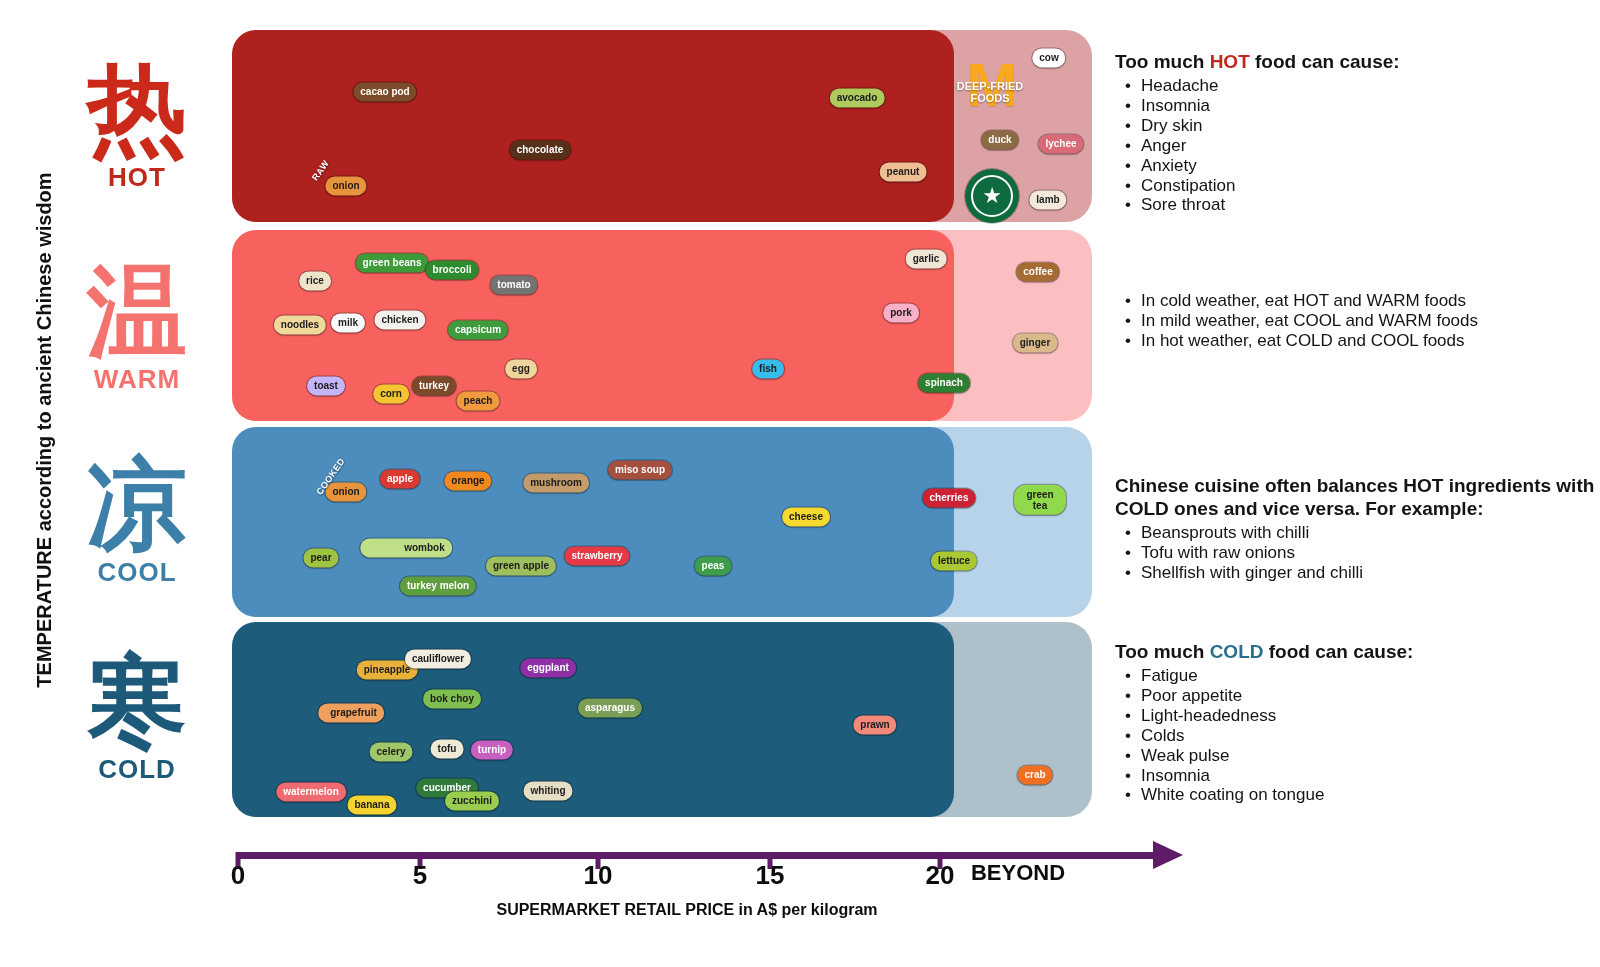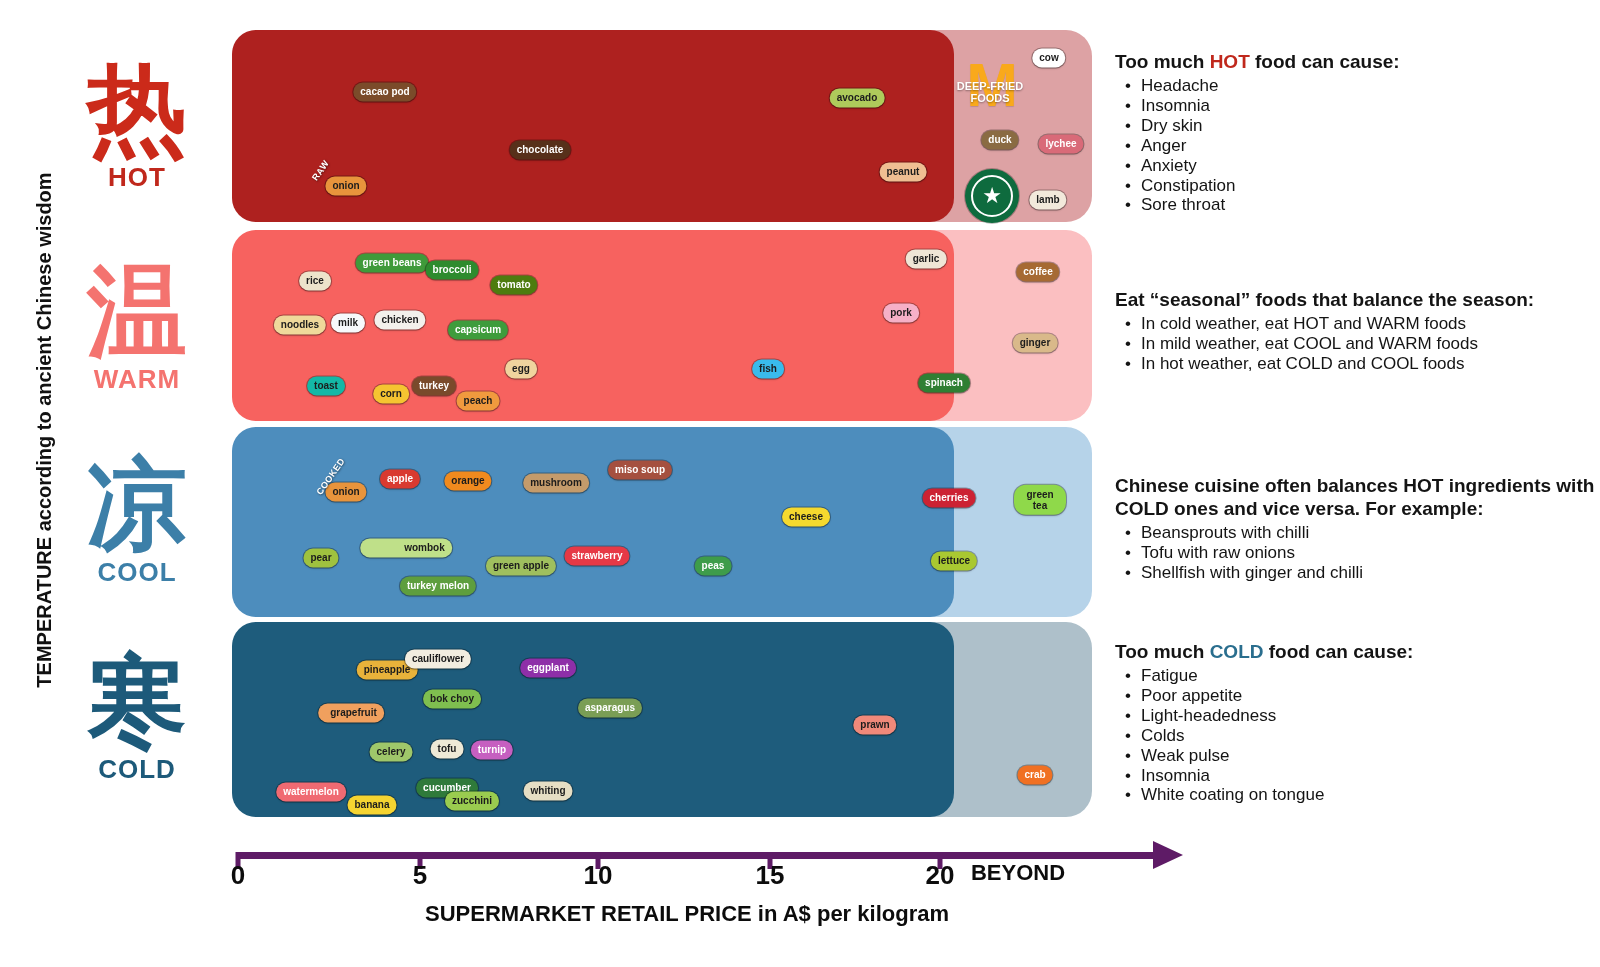--- a/index.html
+++ b/index.html
@@ -39,21 +39,21 @@
         justify-content:center;color:#fff;font-size:22px;}
 
   
   .axis-line{position:absolute;left:237px;top:852px;width:918px;height:7px;background:#5E1B66;}
   .axis-head{position:absolute;left:1153px;top:841px;width:0;height:0;
         border-left:30px solid #5E1B66;border-top:14px solid transparent;border-bottom:14px solid transparent;}
   .tick{position:absolute;top:852px;width:5px;height:17px;background:#5E1B66;transform:translateX(-50%);}
   .tick-label{position:absolute;top:860px;transform:translateX(-50%);font-size:26px;font-weight:bold;color:#0c0c0c;}
   .tick-label.beyond{font-size:22px;}
   .x-title{position:absolute;left:237px;top:901px;width:900px;text-align:center;
-        font-size:22px;font-weight:bold;color:#0c0c0c;}
+        font-size:16px;font-weight:bold;color:#0c0c0c;}
 
   
   .note{position:absolute;left:1115px;width:480px;}
   .note-title{font-size:19px;font-weight:bold;line-height:1.22;color:#141414;}
   .note-bullets{margin-top:3px;}
   .bullet{display:flex;font-size:17px;line-height:1.17;color:#141414;}
   .bullet .dot{width:26px;text-align:center;flex:0 0 26px;}
   .bullet .bt{flex:1;}
 </style>
 </head>
@@ -98,27 +98,27 @@
           <span class="ring"></span>
           <span class="star">★</span>
         </div>
         <div class="food" style="background: rgb(242, 233, 219); color: rgb(28, 28, 28); left: 816px; top: 170px;">lamb</div>
       </div>
       <div class="band" style="top: 230px; height: 191px; background: rgb(251, 191, 193);">
         <div class="band-main" style="background: rgb(247, 98, 95);"></div>
         <div class="food" style="background: rgb(237, 228, 203); color: rgb(28, 28, 28); left: 83px; top: 51px;">rice</div>
         <div class="food" style="background: rgb(63, 154, 58); color: rgb(255, 255, 255); left: 160px; top: 33px;">green beans</div>
         <div class="food" style="background: rgb(46, 139, 46); color: rgb(255, 255, 255); left: 220px; top: 40px;">broccoli</div>
-        <div class="food" style="background: #4d7c0f; color: rgb(255, 255, 255); left: 282px; top: 55px;">tomato</div>
+        <div class="food" style="background: #737373; color: rgb(255, 255, 255); left: 282px; top: 55px; border-radius: 9px;">tomato</div>
         <div class="food" style="background: rgb(239, 217, 155); color: rgb(28, 28, 28); left: 68px; top: 95px;">noodles</div>
         <div class="food" style="background: rgb(247, 249, 251); color: rgb(28, 28, 28); left: 116px; top: 93px;">milk</div>
         <div class="food" style="background: rgb(243, 241, 236); color: rgb(28, 28, 28); left: 168px; top: 90px;">chicken</div>
         <div class="food" style="background: rgb(62, 156, 60); color: rgb(255, 255, 255); left: 246px; top: 100px;">capsicum</div>
         <div class="food" style="background: rgb(240, 212, 158); color: rgb(28, 28, 28); left: 289px; top: 139px;">egg</div>
-        <div class="food" style="background: #14b8a6; color: rgb(28, 28, 28); left: 94px; top: 156px;">toast</div>
+        <div class="food" style="background: #c4b5fd; color: rgb(28, 28, 28); left: 94px; top: 156px;">toast</div>
         <div class="food" style="background: rgb(245, 196, 49); color: rgb(28, 28, 28); left: 159px; top: 164px;">corn</div>
         <div class="food" style="background: rgb(122, 74, 43); color: rgb(255, 255, 255); left: 202px; top: 156px;">turkey</div>
         <div class="food" style="background: rgb(240, 154, 62); color: rgb(28, 28, 28); left: 246px; top: 171px;">peach</div>
         <div class="food" style="background: rgb(57, 187, 236); color: rgb(28, 28, 28); left: 504px; top: 139px; margin-left: 32px;">fish</div>
         <div class="food" style="background: rgb(246, 176, 199); color: rgb(28, 28, 28); left: 669px; top: 83px;">pork</div>
         <div class="food" style="background: rgb(239, 230, 214); color: rgb(28, 28, 28); left: 694px; top: 29px;">garlic</div>
         <div class="food" style="background: rgb(47, 127, 51); color: rgb(255, 255, 255); left: 712px; top: 153px;">spinach</div>
         <div class="food" style="background: rgb(166, 106, 51); color: rgb(255, 255, 255); left: 806px; top: 42px;">coffee</div>
         <div class="food" style="background: rgb(217, 185, 138); color: rgb(28, 28, 28); left: 803px; top: 113px;">ginger</div>
       </div>
@@ -204,21 +204,20 @@
             <span class="dot">•</span>
             <span class="bt">Constipation</span>
           </div>
           <div class="bullet">
             <span class="dot">•</span>
             <span class="bt">Sore throat</span>
           </div>
         </div>
       </div>
       <div class="note" style="top: 288px;">
-        <div class="note-title"><span style="color: rgb(20, 20, 20);">Eat “seasonal” foods that balance the season:</span></div>
         <div class="note-bullets">
           <div class="bullet">
             <span class="dot">•</span>
             <span class="bt">In cold weather, eat HOT and WARM foods</span>
           </div>
           <div class="bullet">
             <span class="dot">•</span>
             <span class="bt">In mild weather, eat COOL and WARM foods</span>
           </div>
           <div class="bullet">

